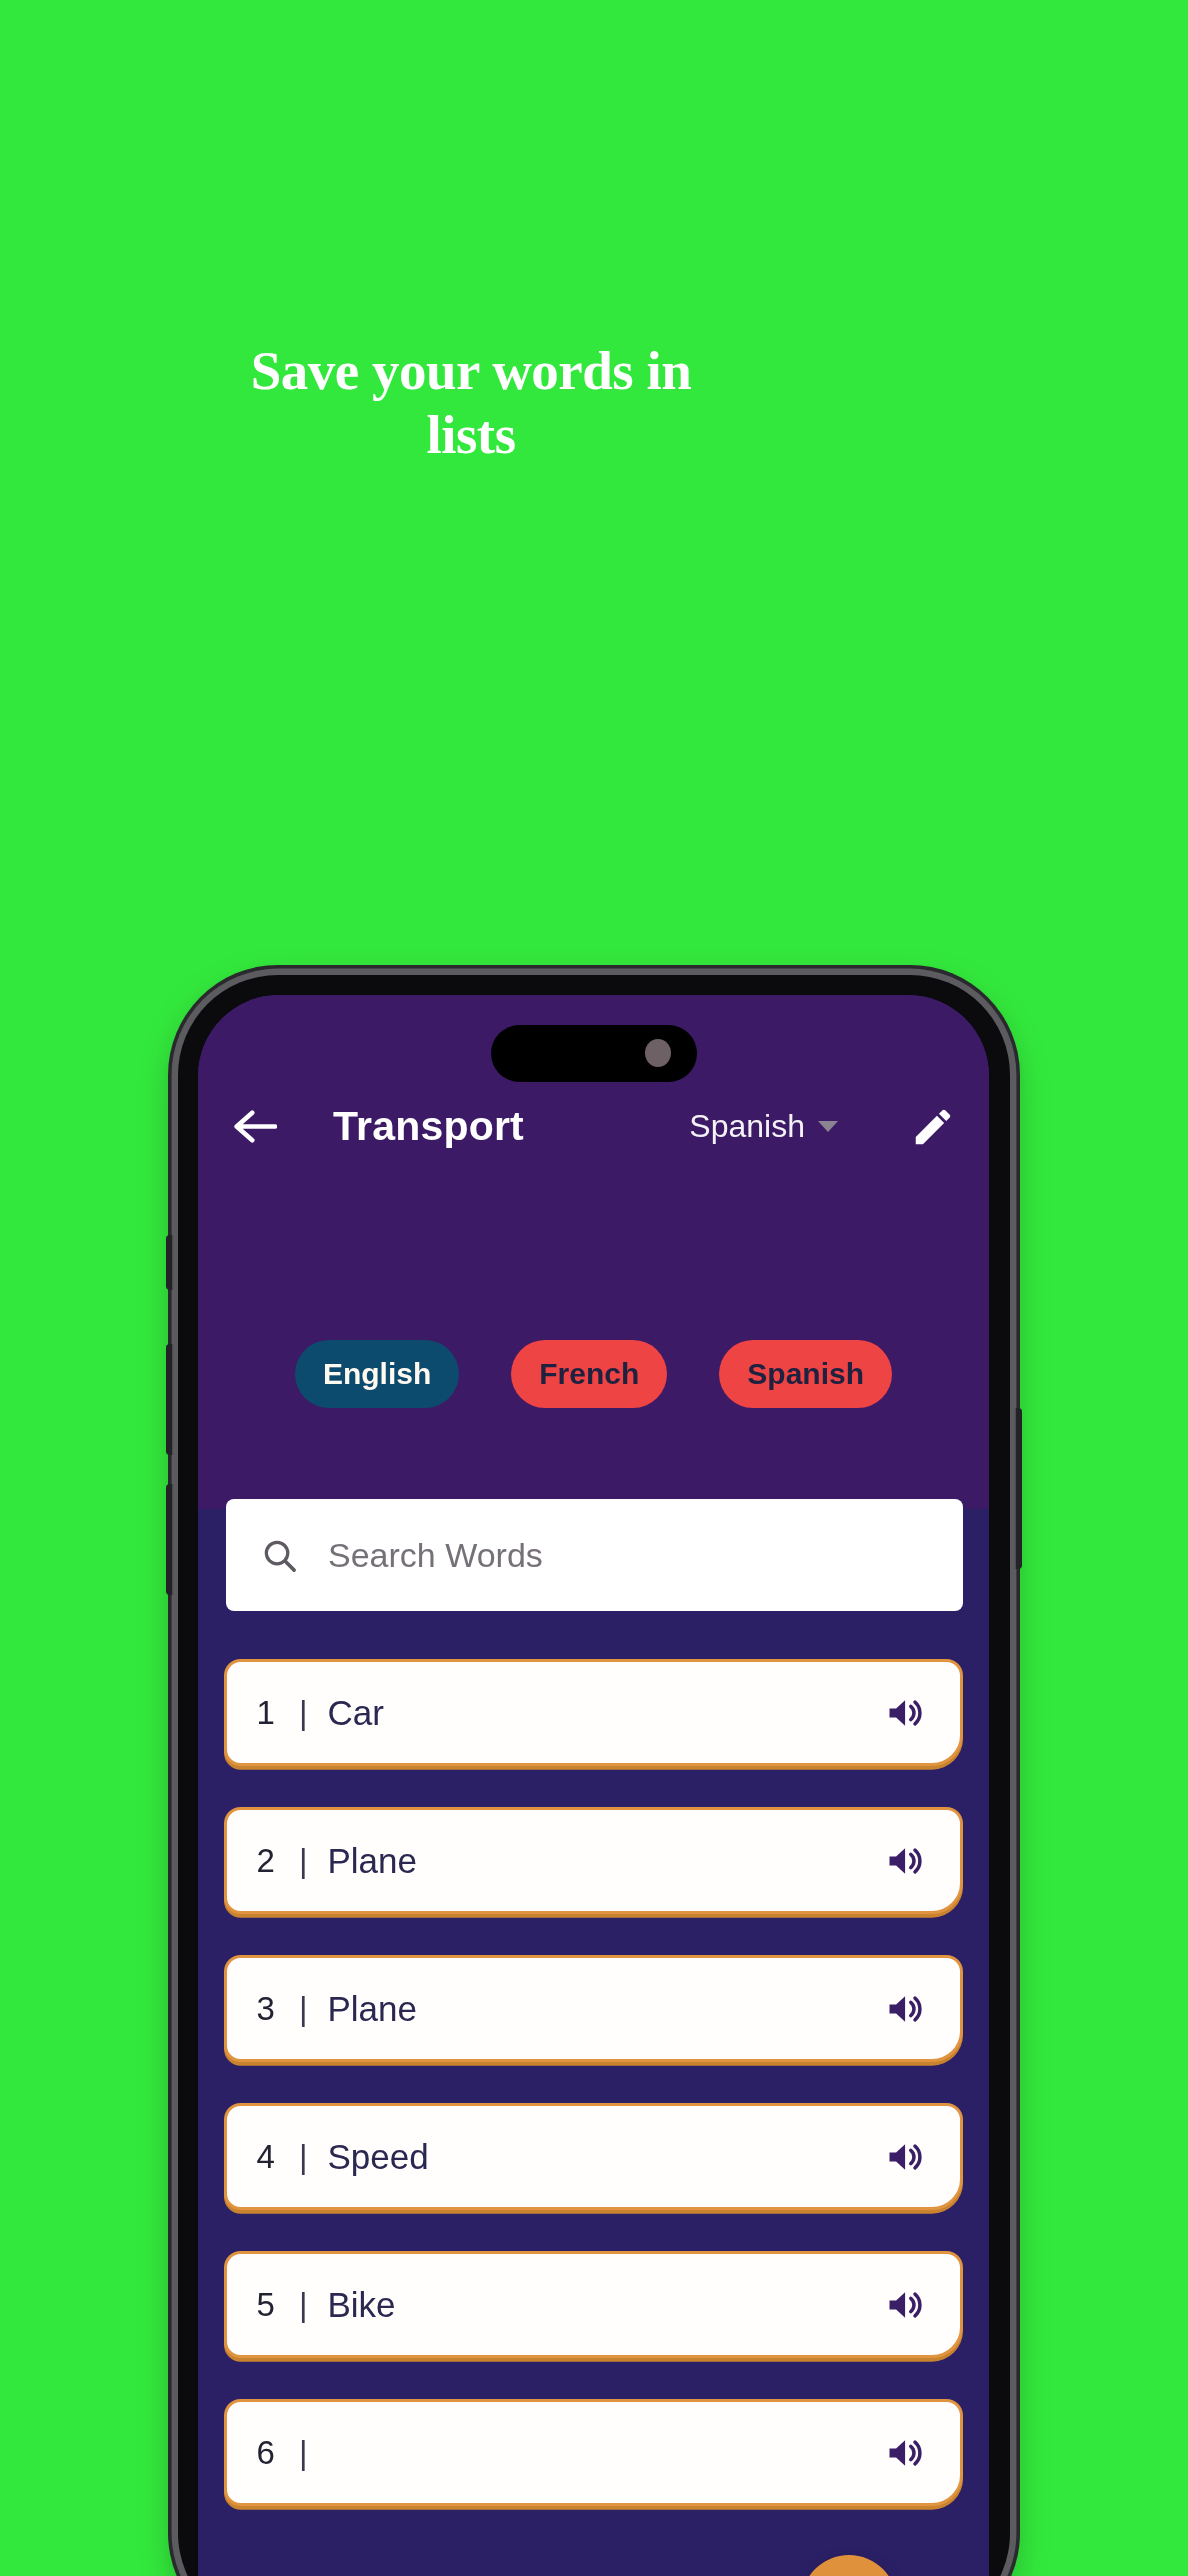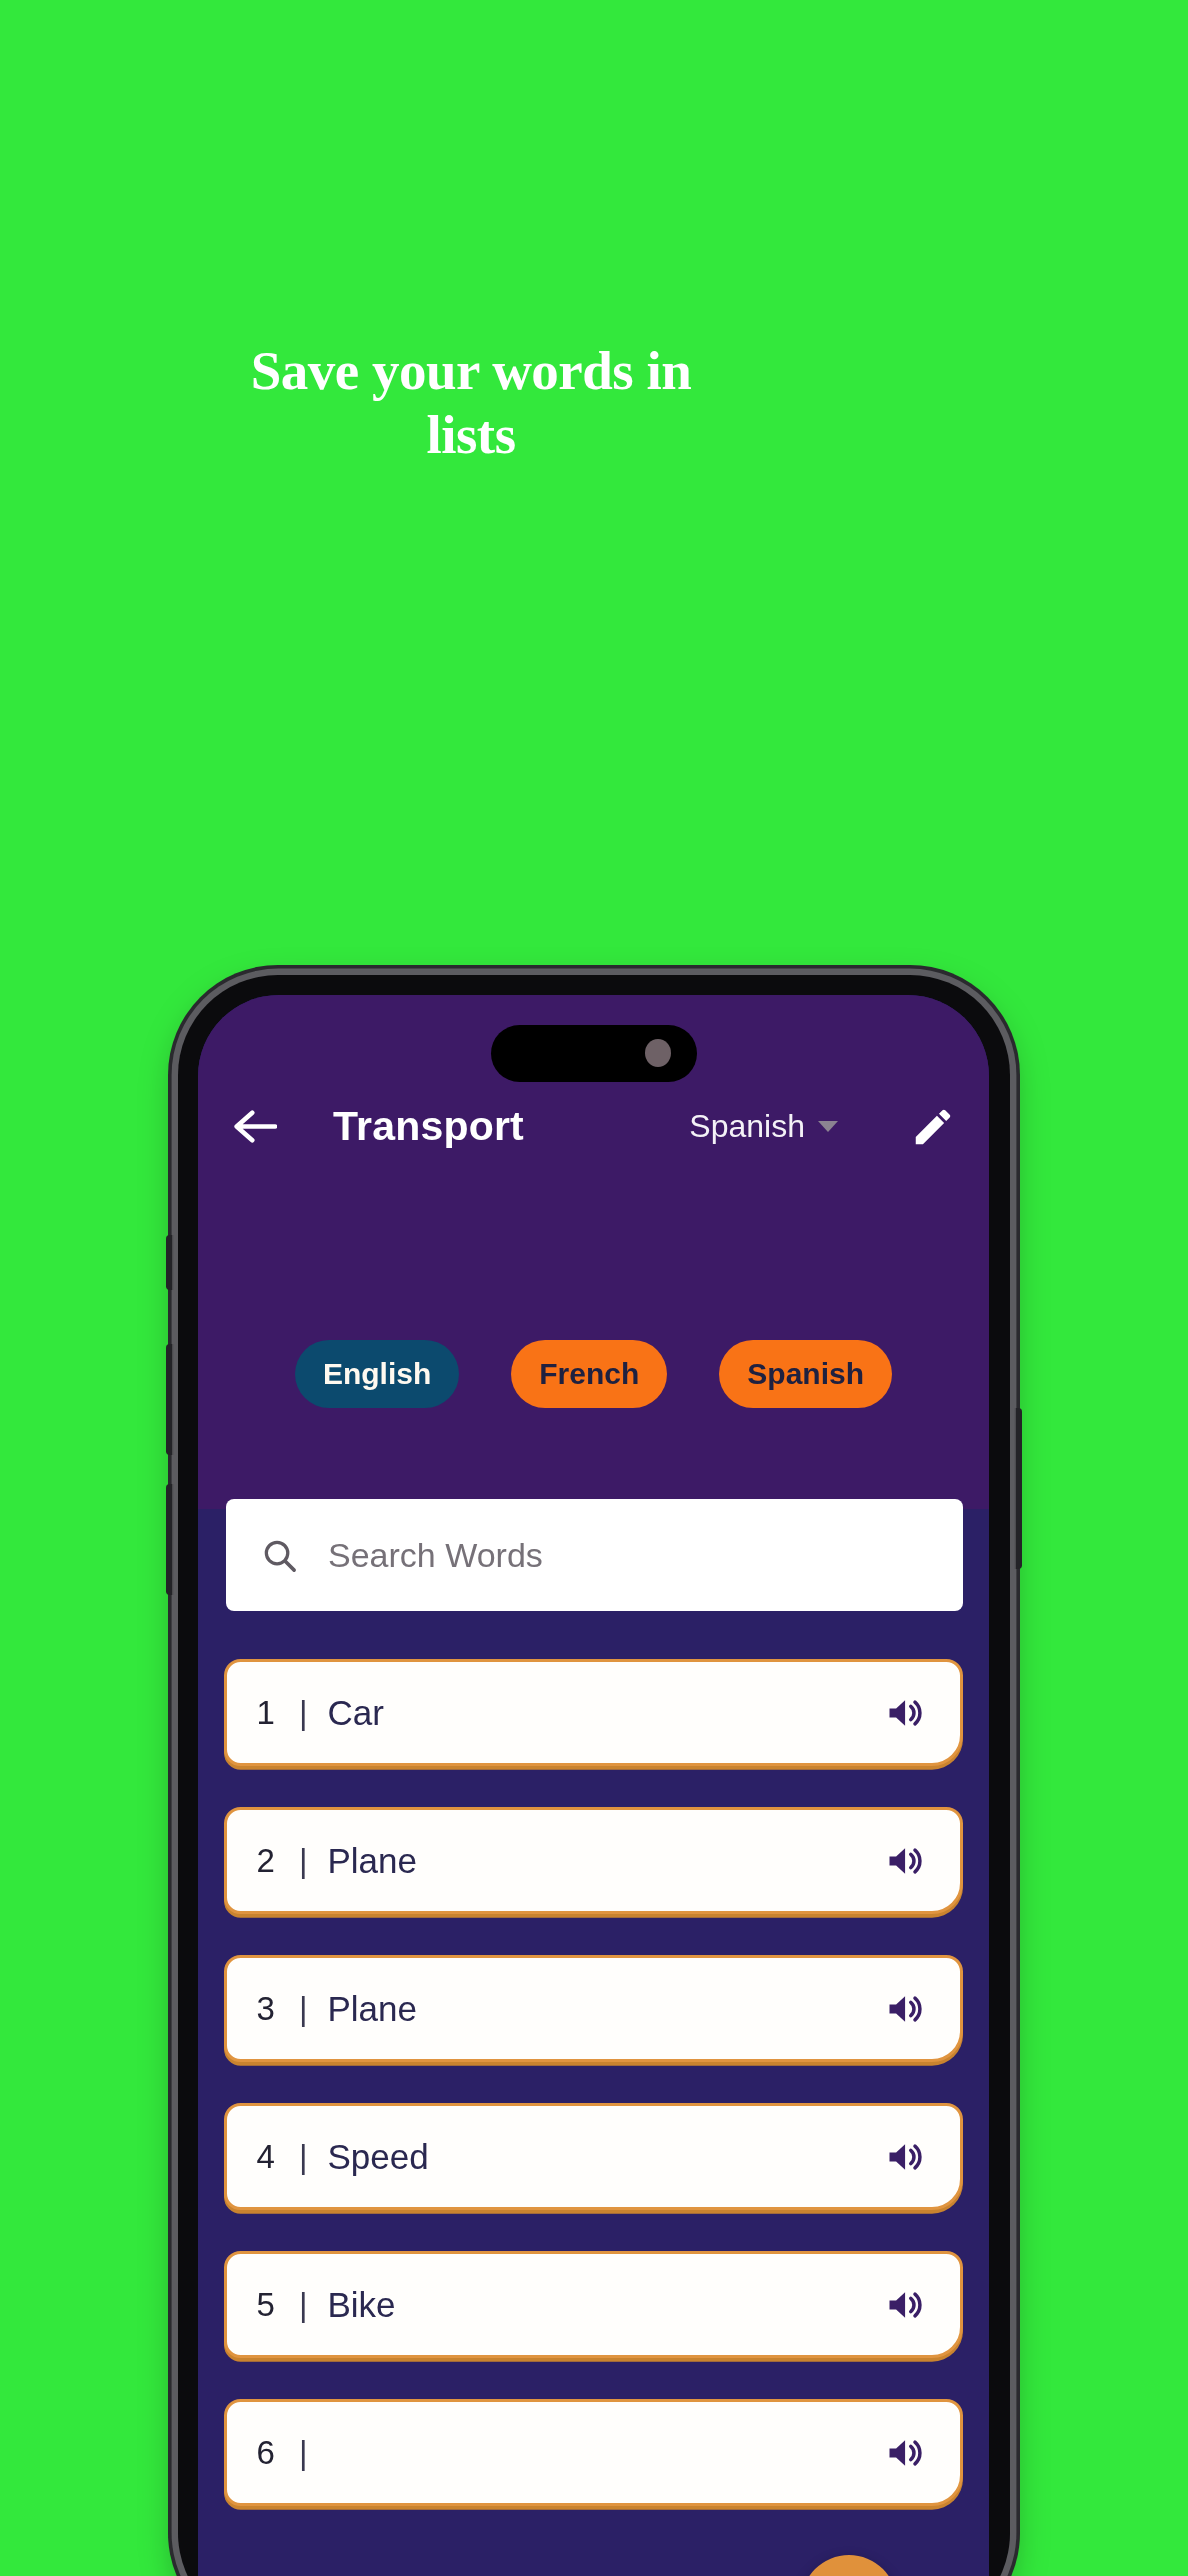--- a/index.html
+++ b/index.html
@@ -195,21 +195,21 @@
     font-size: 30px;
     font-weight: bold;
     padding: 0 28px;
     white-space: nowrap;
   }
   .lang-pill.active {
     background: #0c4a6e;
     color: #FFF9F0;
   }
   .lang-pill.inactive {
-    background: #f97316;
+    background: #ef4444;
     color: #1F2140;
   }
 
   
   #search-bar {
     position: absolute;
     left: 28px;
     top: 504px;
     width: 737px;
     height: 112px;

